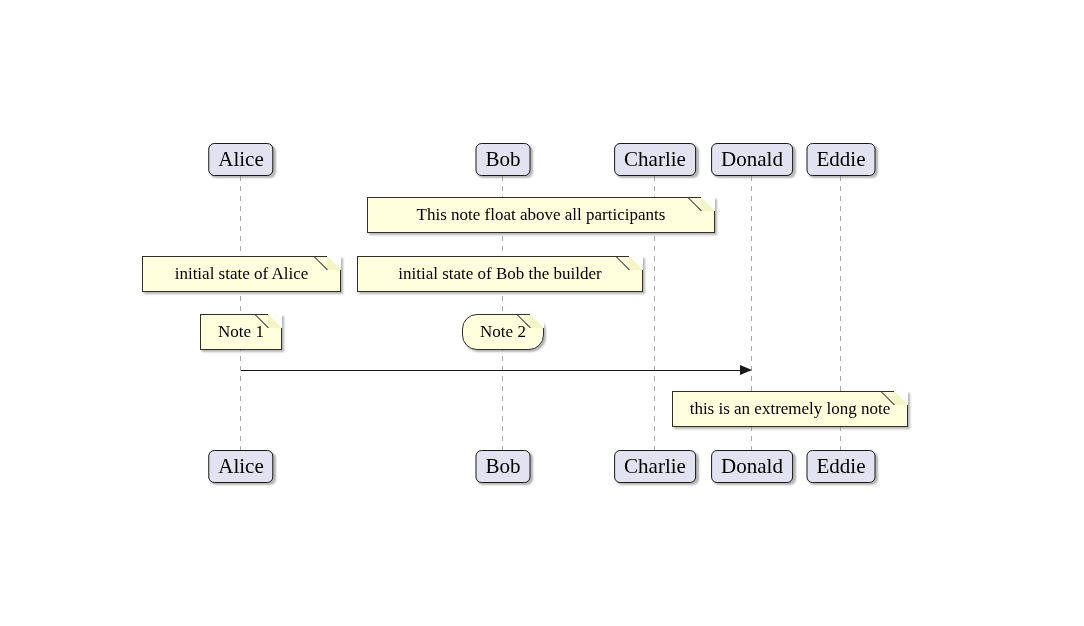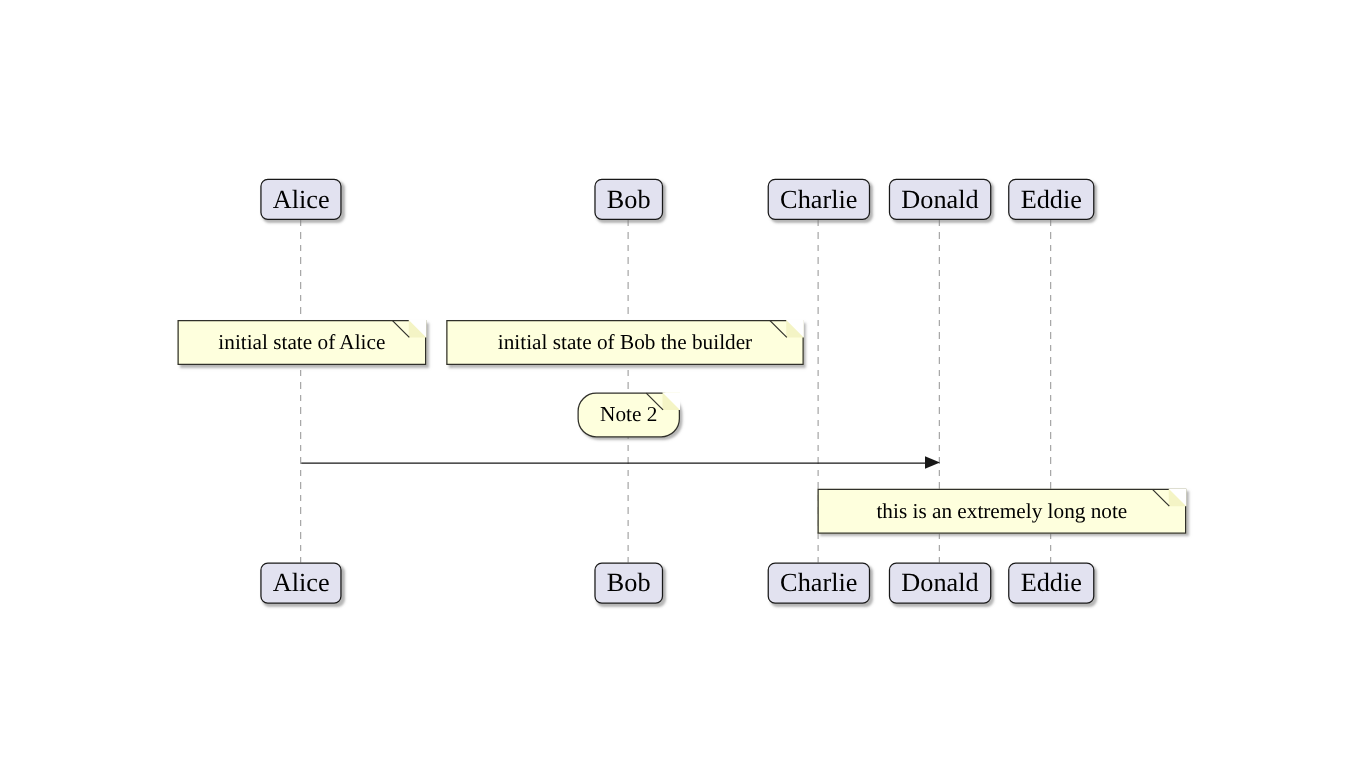--- a/index.html
+++ b/index.html
@@ -121,30 +121,38 @@
   <div class="pbox" style="left:655px;top:450px;">
       <span>Charlie</span>
     </div>
   <div class="pbox" style="left:752px;top:450px;">
       <span>Donald</span>
     </div>
   <div class="pbox" style="left:841px;top:450px;">
       <span>Eddie</span>
     </div>
 
+  <div class="note" style="left:367px;top:197px;width:348px;">
+    <span>This note float above all participants</span>
+    <span class="fold"></span>
+  </div>
   <div class="note" style="left:357px;top:256px;width:286px;">
     <span>initial state of Bob the builder</span>
     <span class="fold"></span>
   </div>
   <div class="note" style="left:142px;top:256px;width:199px;">
     <span>initial state of Alice</span>
     <span class="fold"></span>
   </div>
+  <div class="note" style="left:200px;top:314px;width:82px;">
+    <span>Note 1</span>
+    <span class="fold"></span>
+  </div>
   <div class="note" style="left:462px;top:314px;width:82px;border-radius:15px;">
     <span>Note 2</span>
     <span class="fold"></span>
   </div>
-  <div class="note" style="left:654px;top:391px;width:295px;">
+  <div class="note" style="left:672px;top:391px;width:236px;">
     <span>this is an extremely long note</span>
     <span class="fold"></span>
   </div>
 
 </div>
 
 </body></html>

